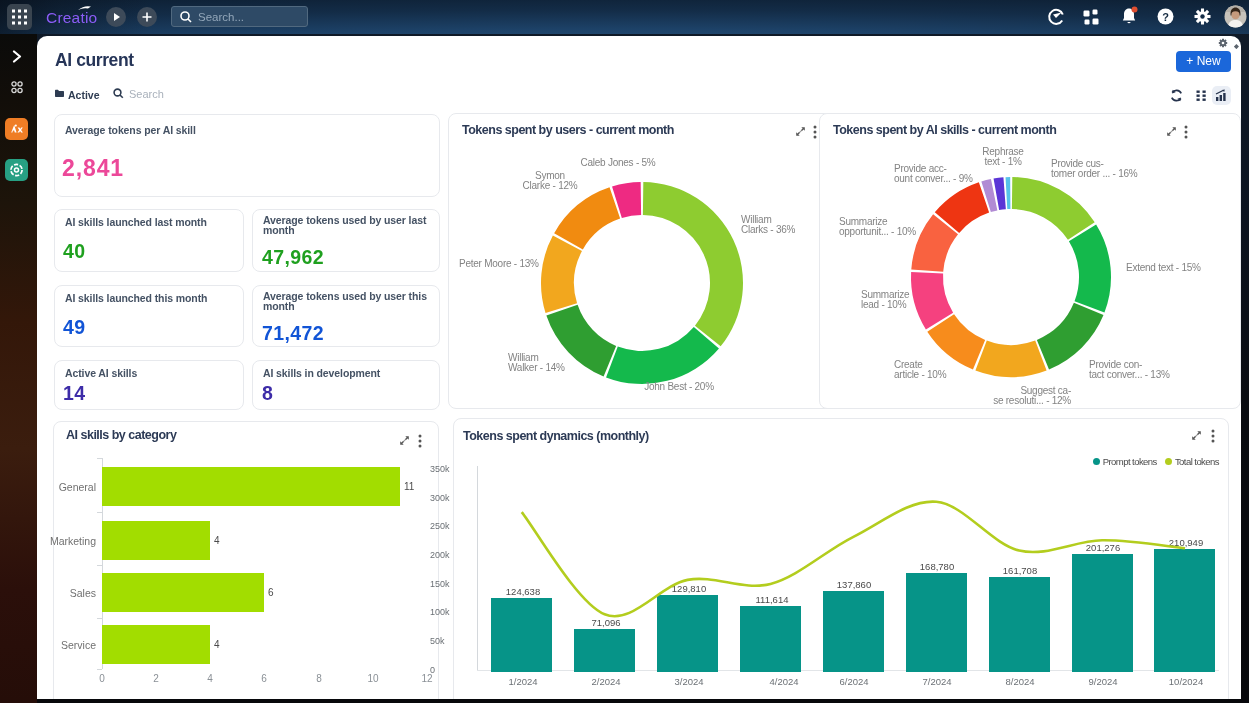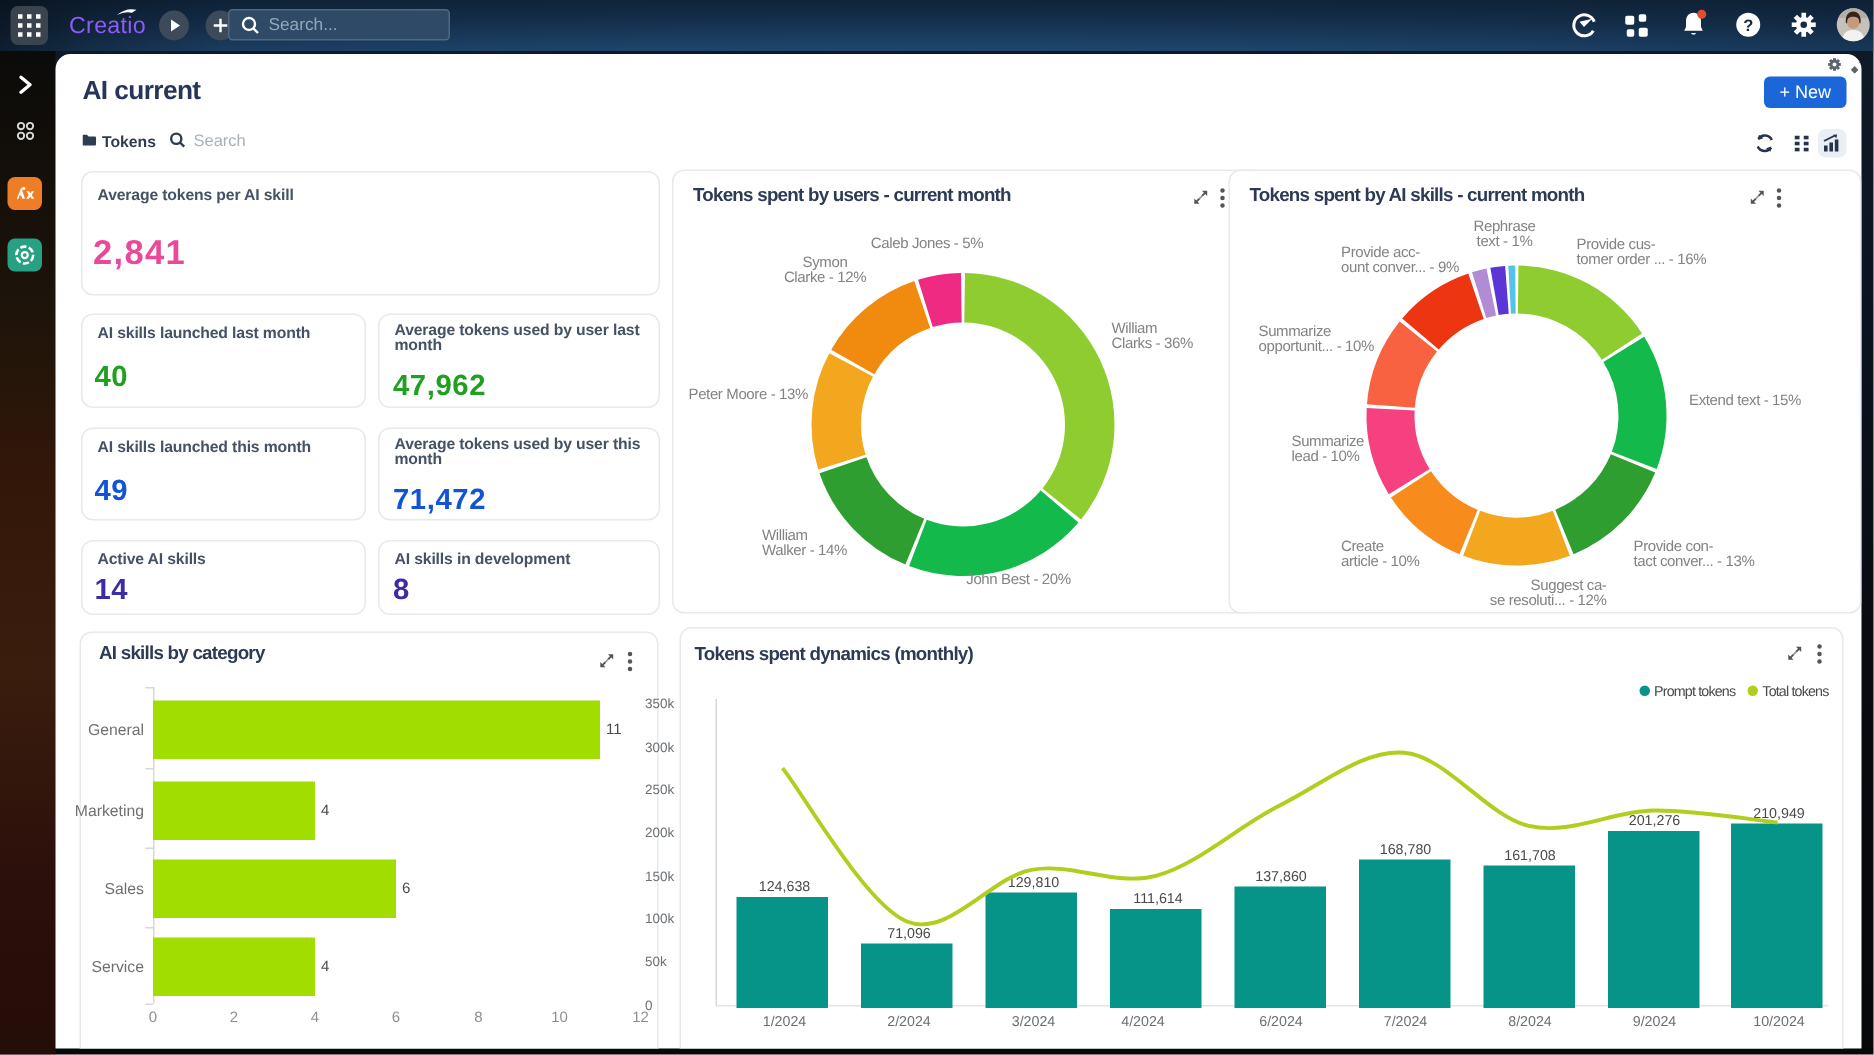--- a/index.html
+++ b/index.html
@@ -45,21 +45,21 @@
         <path d="M0,5 Q6,0 13,1.5 L10,3.5 Q5,2.5 0,5 Z" fill="#fff"></path>
       </svg></span></div>
 <div class="ic" style="left:106px;top:7px;width:20px;height:20px;border-radius:50%;background:#3d4a59;">
  <svg width="20" height="20">
       <path d="M8,6 L14,10 L8,14 Z" fill="#fff"></path>
     </svg></div>
 <div class="ic" style="left:137px;top:7px;width:20px;height:20px;border-radius:50%;background:#3d4a59;">
  <svg width="20" height="20">
       <path d="M10,5.5 V14.5 M5.5,10 H14.5" stroke="#fff" stroke-width="1.6"></path>
     </svg></div>
-<div class="ic" style="left:152px;top:6px;width:148px;height:21px;border-radius:3px;background:#2e4a66;border:1px solid #51697f;">
+<div class="ic" style="left:171px;top:6px;width:137px;height:21px;border-radius:3px;background:#2e4a66;border:1px solid #51697f;">
  <svg width="14" height="14" style="position:absolute;left:7px;top:3px">
       <circle cx="6" cy="6" r="4" fill="none" stroke="#fff" stroke-width="1.6"></circle>
       <path d="M9,9 L12,12" stroke="#fff" stroke-width="1.6"></path>
     </svg>
  <span style="position:absolute;left:26px;top:4px;font-size:11.5px;color:#93a7ba;">Search...</span>
   </div>
 <svg class="ic" style="left:1046px;top:7px" width="20" height="20" viewBox="0 0 20 20">
  <g stroke="#fff" fill="none" stroke-width="2">
       <path d="M16.2,13.5 A7 7 0 1 1 16.8,7.5"></path>
     </g>
@@ -159,21 +159,21 @@
         <path d="M5.8,0.6 L9.4,0.6 L9.4,4.2 L5.8,4.2 Z" transform="rotate(45 7.6 2.4)"></path>
  <path d="M0.6,5.8 L4.2,5.8 L4.2,9.4 L0.6,9.4 Z" transform="rotate(45 2.4 7.6)"></path>
       </g>
     </svg>
 <div class="ic" style="left:18px;top:14px;font-size:17.5px;font-weight:bold;color:#263558;letter-spacing:-0.4px;">AI current</div>
 <div class="ic" style="left:1139px;top:15px;width:55px;height:21px;background:#1b67da;border-radius:4px;color:#fff;font-size:12px;text-align:center;line-height:21px;">+ New</div>
 <div class="ic" style="left:18px;top:51px;height:14px;">
  <svg width="9" height="9" style="position:absolute;top:2px" viewBox="0 0 9 9">
         <path d="M0,1.5 Q0,0.8 0.7,0.8 L3,0.8 L4,2 L8.3,2 Q9,2 9,2.7 L9,7.3 Q9,8 8.3,8 L0.7,8 Q0,8 0,7.3 Z" fill="#2e3c52"></path>
       </svg>
- <span style="position:absolute;left:13px;top:1.5px;font-size:10.5px;font-weight:bold;color:#2e3c52;">Tokens</span>
+ <span style="position:absolute;left:13px;top:1.5px;font-size:10.5px;font-weight:bold;color:#2e3c52;">Active</span>
  <svg width="11" height="11" style="position:absolute;left:58px;top:1px" viewBox="0 0 11 11">
         <circle cx="4.5" cy="4.5" r="3.4" fill="none" stroke="#2e3c52" stroke-width="1.6"></circle>
         <path d="M7,7 L9.8,9.8" stroke="#2e3c52" stroke-width="1.6"></path>
       </svg>
  <span style="position:absolute;left:74px;top:1px;font-size:11px;color:#a9b1bb;">Search</span>
 </div>
 <svg class="ic" style="left:1133px;top:53px" width="13" height="13" viewBox="0 0 13 13">
  <g fill="none" stroke="#26334d" stroke-width="1.7">
   <path d="M11.2,4.3 A5.2,5.2 0 0 0 2.2,3.6"></path>
         <path d="M1.8,8.7 A5.2,5.2 0 0 0 10.8,9.4"></path>
@@ -374,21 +374,21 @@
       <div class="blbl" style="left:21px;top:167px;">124,638</div>
       <div class="xlbl" style="left:39px;">1/2024</div>
       <div class="tbar" style="left:120px;top:210px;height:43px"></div>
       <div class="blbl" style="left:104px;top:198px;">71,096</div>
       <div class="xlbl" style="left:122px;">2/2024</div>
       <div class="tbar" style="left:203px;top:176px;height:77px"></div>
       <div class="blbl" style="left:187px;top:164px;">129,810</div>
       <div class="xlbl" style="left:205px;">3/2024</div>
       <div class="tbar" style="left:286px;top:187px;height:66px"></div>
       <div class="blbl" style="left:270px;top:175px;">111,614</div>
-      <div class="xlbl" style="left:278px;">4/2024</div>
+      <div class="xlbl" style="left:300px;">4/2024</div>
       <div class="tbar" style="left:369px;top:172px;height:81px"></div>
       <div class="blbl" style="left:352px;top:160px;">137,860</div>
       <div class="xlbl" style="left:370px;">6/2024</div>
       <div class="tbar" style="left:452px;top:154px;height:99px"></div>
       <div class="blbl" style="left:435px;top:142px;">168,780</div>
       <div class="xlbl" style="left:453px;">7/2024</div>
       <div class="tbar" style="left:535px;top:158px;height:95px"></div>
       <div class="blbl" style="left:518px;top:146px;">161,708</div>
       <div class="xlbl" style="left:536px;">8/2024</div>
       <div class="tbar" style="left:618px;top:135px;height:118px"></div>

